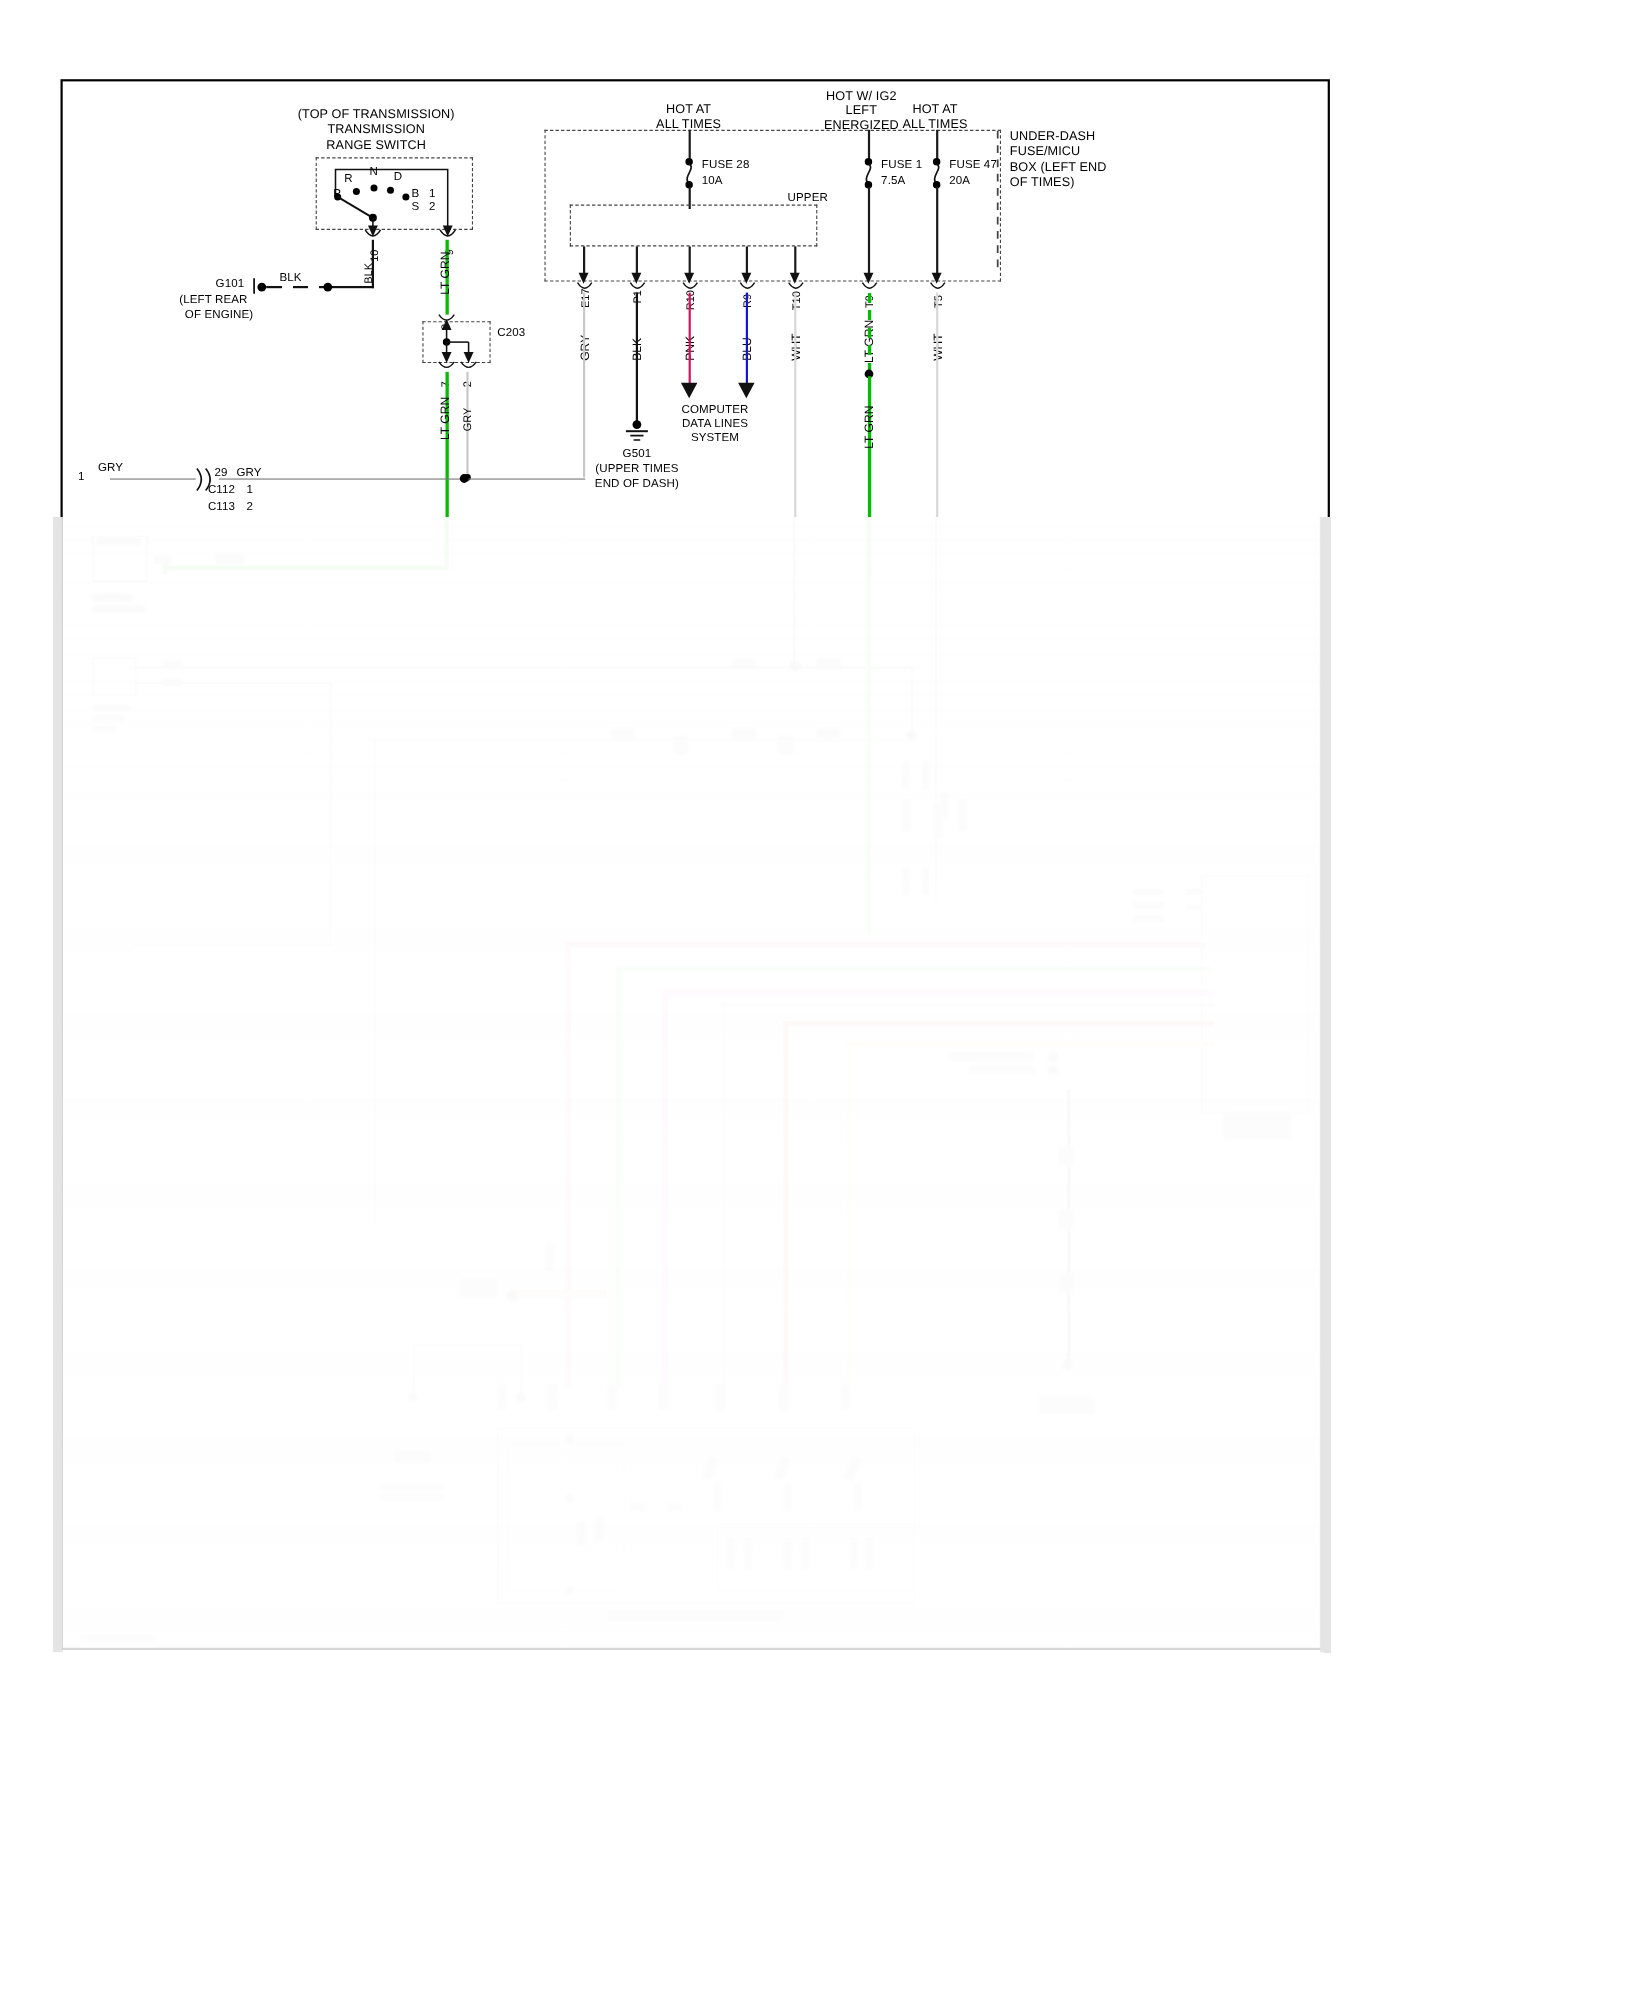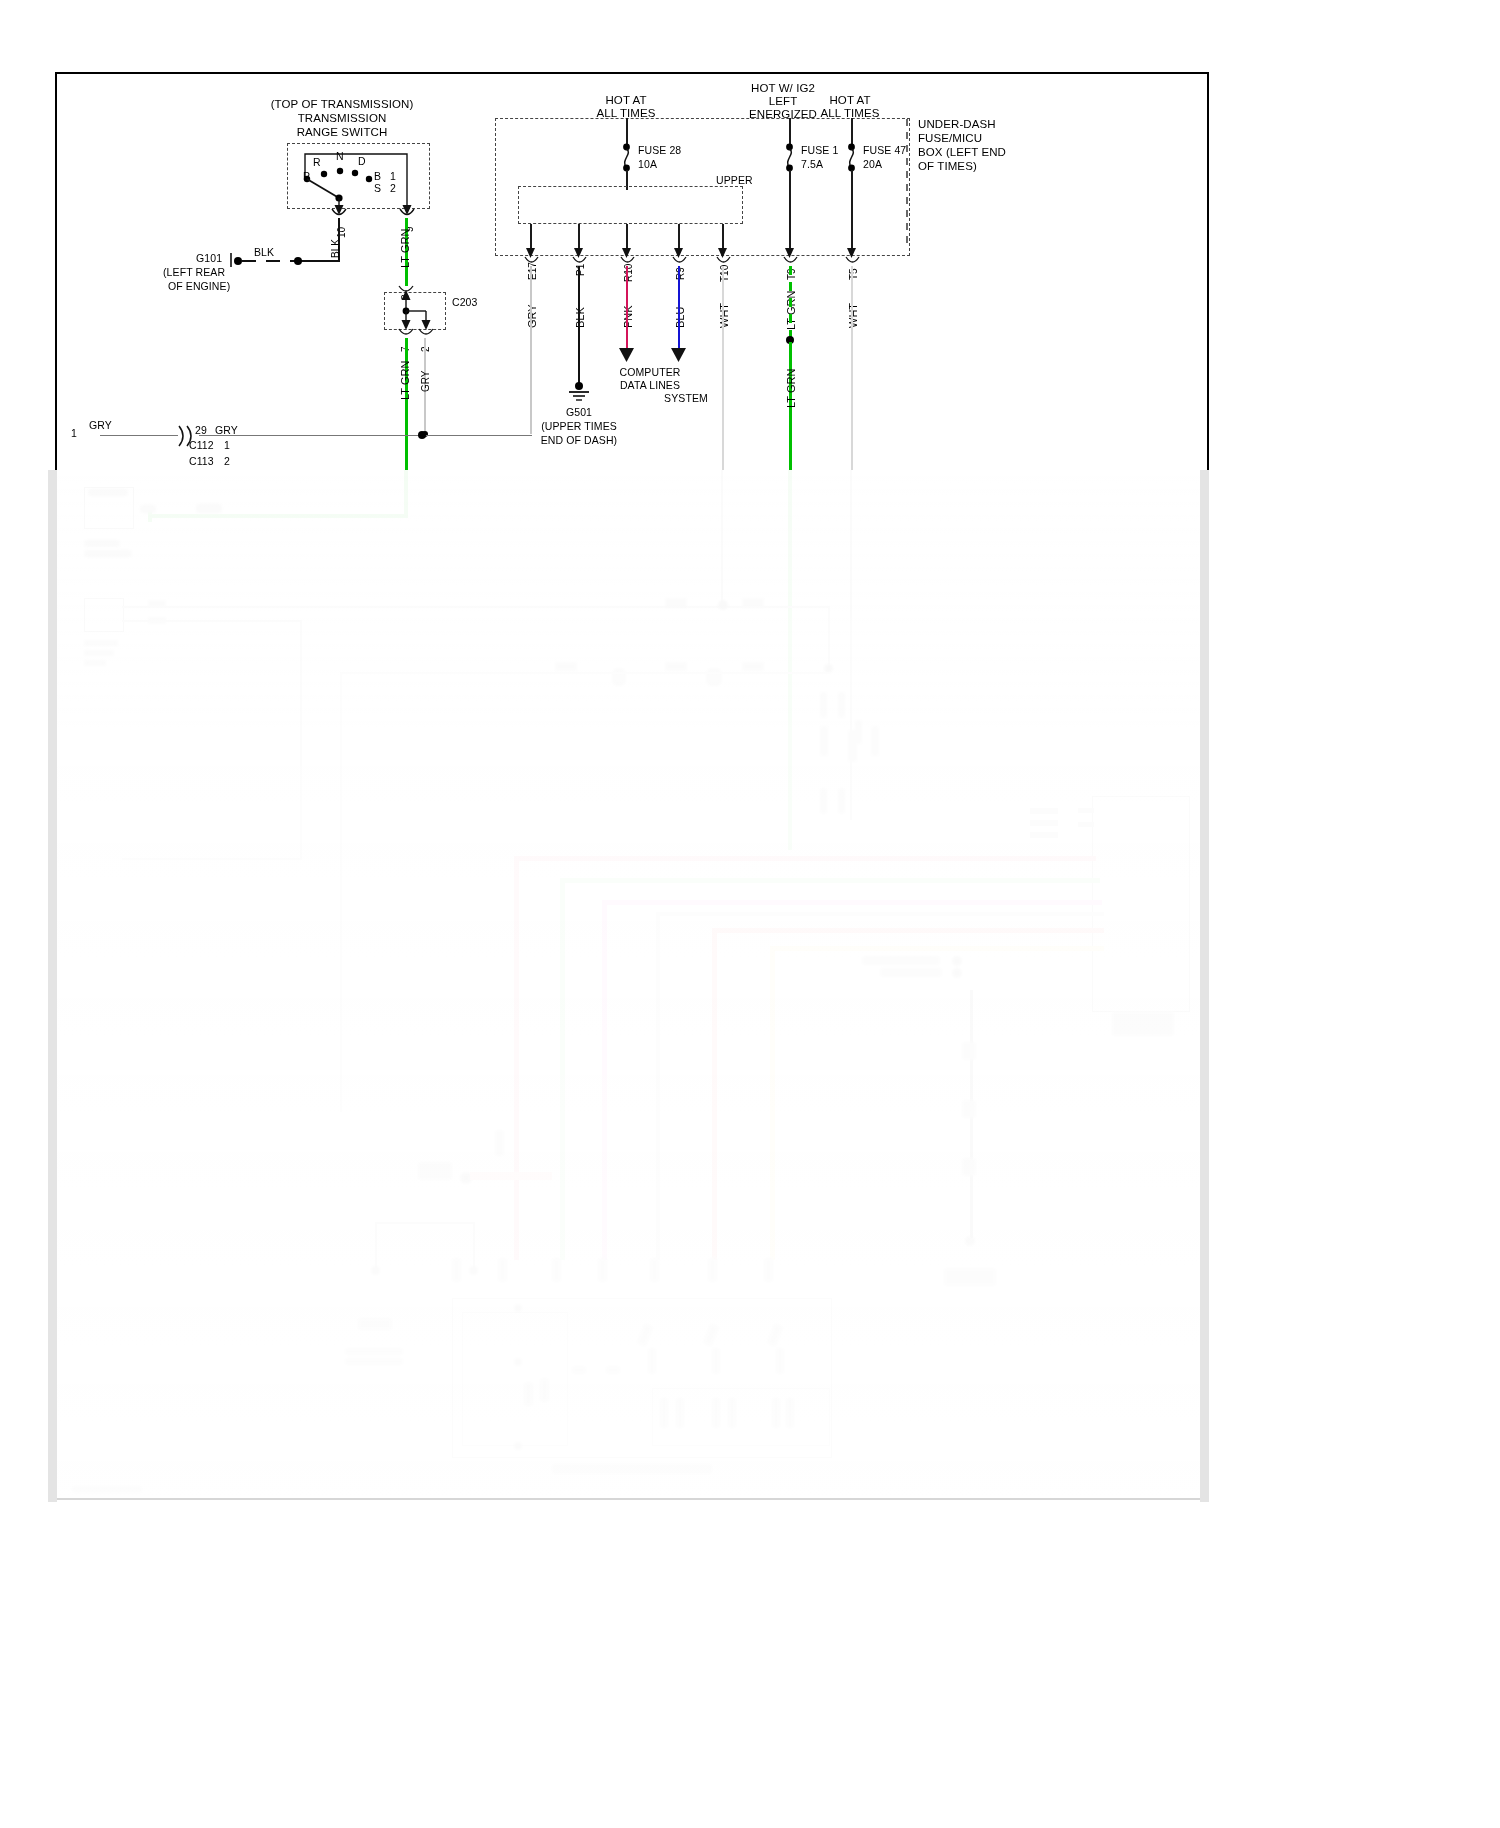--- a/index.html
+++ b/index.html
@@ -309,21 +309,21 @@
   </svg>
   <div class="vlabel sm" style="left:675px; top:280px;">R9</div>
   <div class="vlabel" style="left:675px; top:328px;">BLU</div>
   <div class="wire v blue" style="left:678px; top:266px; height:84px;"></div>
   <svg class="ov" style="left:670px; top:346px;" width="18" height="18">
     <polygon points="8.5,16 1,2 16,2" fill="#111"></polygon>
   </svg>
 
   <div class="txt ctr sm" style="left:650px; top:366px;">COMPUTER</div>
   <div class="txt ctr sm" style="left:650px; top:379px;">DATA LINES</div>
-  <div class="txt ctr sm" style="left:650px; top:392px;margin-left:36px;">SYSTEM</div>
+  <div class="txt ctr sm" style="left:650px; top:392px;">SYSTEM</div>
 
   <div class="wire v" style="left:722px; top:224px; height:28px;"></div>
   <svg class="ov" style="left:716px; top:245px;" width="14" height="14">
     <polygon points="6.5,13 2,3 11,3" fill="#111"></polygon>
   </svg>
   <svg class="ov" style="left:716px; top:256px;" width="15" height="12">
     <path d="M1,1 q6.5,10 13,0" fill="none" stroke="#111" stroke-width="1.3"></path>
   </svg>
   <div class="vlabel sm" style="left:719px; top:282px;">T10</div>
   <div class="vlabel" style="left:719px; top:328px;">WHT</div>

